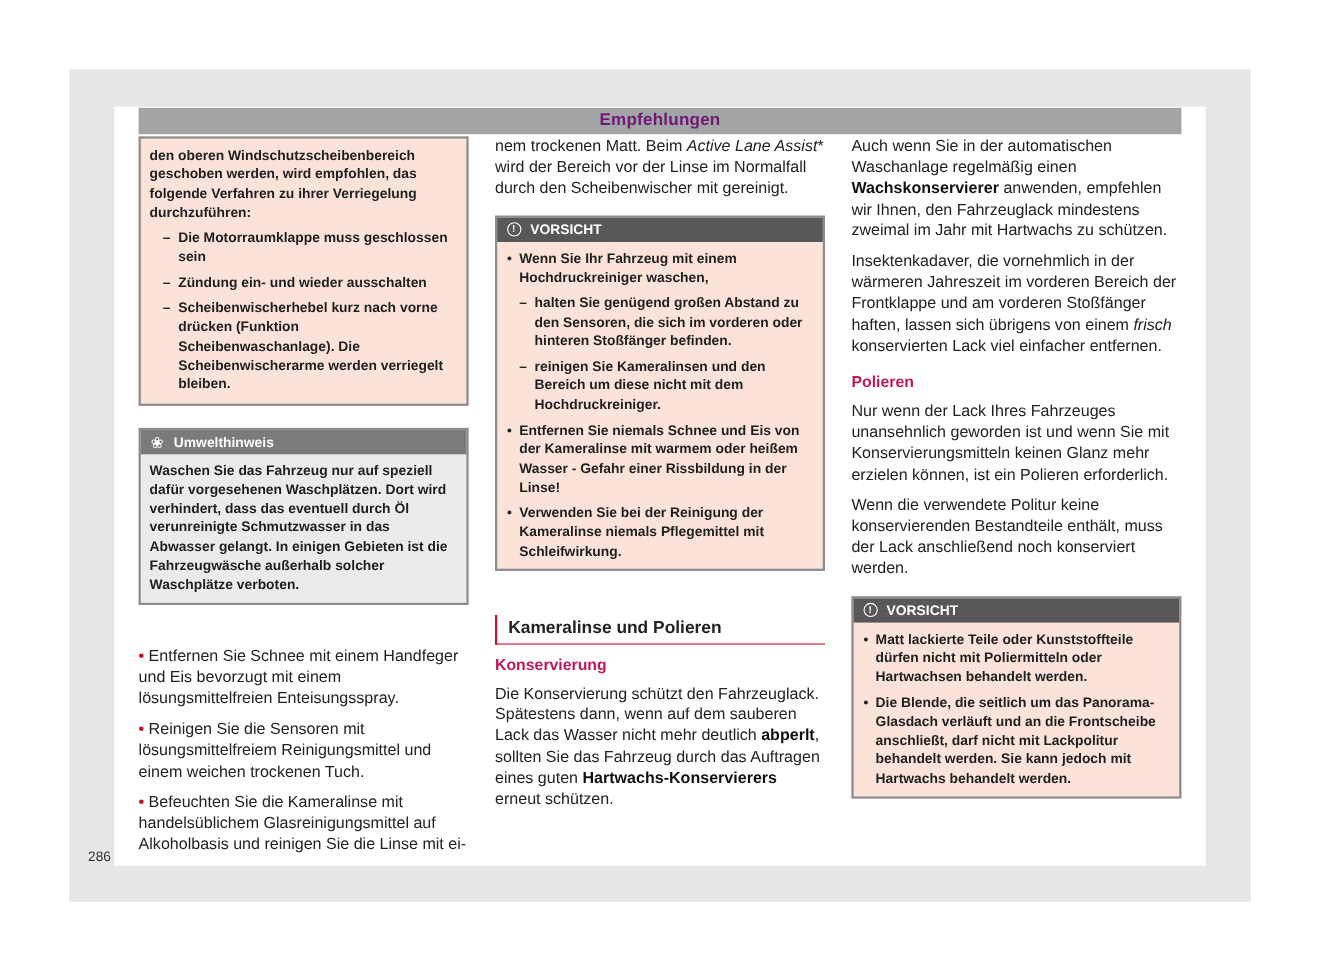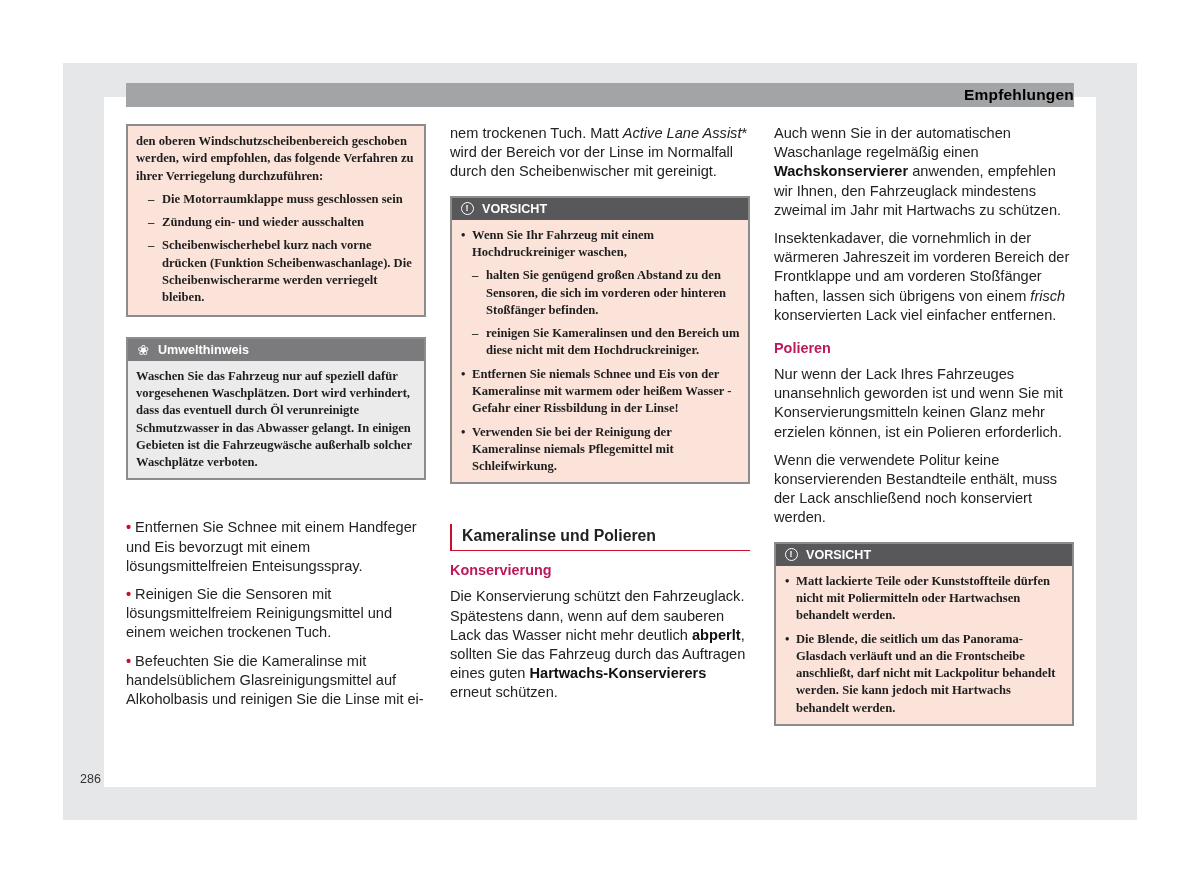--- a/index.html
+++ b/index.html
@@ -9,40 +9,40 @@
   }
   .frame {
     position: absolute; left: 63px; top: 63px; width: 1074px; height: 757px;
     background: #e6e7e9;
   }
   .page {
     position: absolute; left: 104px; top: 97px; width: 992px; height: 690px;
     background: #ffffff;
   }
   .header-bar {
-    position: absolute; left: 126px; top: 83px; width: 948px; height: 24px;
-    background: #a3a4a6; color: #000000; font-weight: bold; font-size: 15.5px;
-    text-align: right; line-height: 24px; letter-spacing: 0.2px;
+    position: absolute; left: 126px; top: 98px; width: 948px; height: 24px;
+    background: #a3a4a6; color: #701a75; font-weight: bold; font-size: 15.5px;
+    text-align: center; line-height: 24px; letter-spacing: 0.2px;
   }
   .page-number {
     position: absolute; left: 80px; top: 772px; font-size: 12.5px; color: #333; text-align: center;
   }
   .col { position: absolute; top: 124px; width: 300px; }
   .col1 { left: 126px; }
   .col2 { left: 450px; }
   .col3 { left: 774px; }
 
   .p { font-size: 14.6px; line-height: 19.2px; margin: 0 0 9px 0; color: #222; }
   .p b { font-weight: bold; color: #111; }
   .p i { font-style: italic; }
 
   .box { border: 2px solid #8c8c8c; margin-bottom: 12px; }
   .box.warn { background: #fbe3da; }
   .box.env { background: #ebebec; }
-  .box-inner { padding: 7px 8px 6px 8px; font-family: Liberation Serif, serif; }
+  .box-inner { padding: 7px 8px 6px 8px; }
   .box .bt { font-size: 12.6px; font-weight: bold; line-height: 17.3px; color: #1e1e1e; margin: 0 0 6px 0; }
   .box .dash { position: relative; padding-left: 26px; }
   .box .dash::before { content: "–"; position: absolute; left: 12px; top: 0; }
   .box .bul { position: relative; padding-left: 12px; }
   .box .bul::before { content: "•"; position: absolute; left: 1px; top: 0; }
   .box-head {
     height: 22px; line-height: 22px; color: #fff; font-weight: bold; font-size: 12.6px;
     padding-left: 8px; display: flex; align-items: center; gap: 8px;
   }
   .box-head.dark { background: #58585a; }
@@ -90,21 +90,21 @@
     </div>
   </div>
 
   <div style="height:26px"></div>
   <p class="p red-bul"><span class="dot">•</span><span>Entfernen Sie Schnee mit einem Handfeger und Eis bevorzugt mit einem lösungsmittelfreien Enteisungsspray.</span></p>
   <p class="p red-bul"><span class="dot">•</span><span>Reinigen Sie die Sensoren mit lösungsmittelfreiem Reinigungsmittel und einem weichen trockenen Tuch.</span></p>
   <p class="p red-bul"><span class="dot">•</span><span>Befeuchten Sie die Kameralinse mit handelsüblichem Glasreinigungsmittel auf Alkoholbasis und reinigen Sie die Linse mit ei-</span></p>
 </div>
 
 <div class="col col2">
-  <p class="p" style="margin-bottom:14px"><span>nem trockenen Tuch. Matt </span><i>Active Lane Assist</i><span>* wird der Bereich vor der Linse im Normalfall durch den Scheibenwischer mit gereinigt.</span></p>
+  <p class="p" style="margin-bottom:14px"><span>nem trockenen Matt. Beim </span><i>Active Lane Assist</i><span>* wird der Bereich vor der Linse im Normalfall durch den Scheibenwischer mit gereinigt.</span></p>
 
   <div class="box warn">
     <div class="box-head dark">
       <span class="icon">
           <span class="warn-icon">!</span>
         </span>
       <span>VORSICHT</span>
     </div>
     <div class="box-inner">
       <p class="bt bul">Wenn Sie Ihr Fahrzeug mit einem Hochdruckreiniger waschen,</p>

